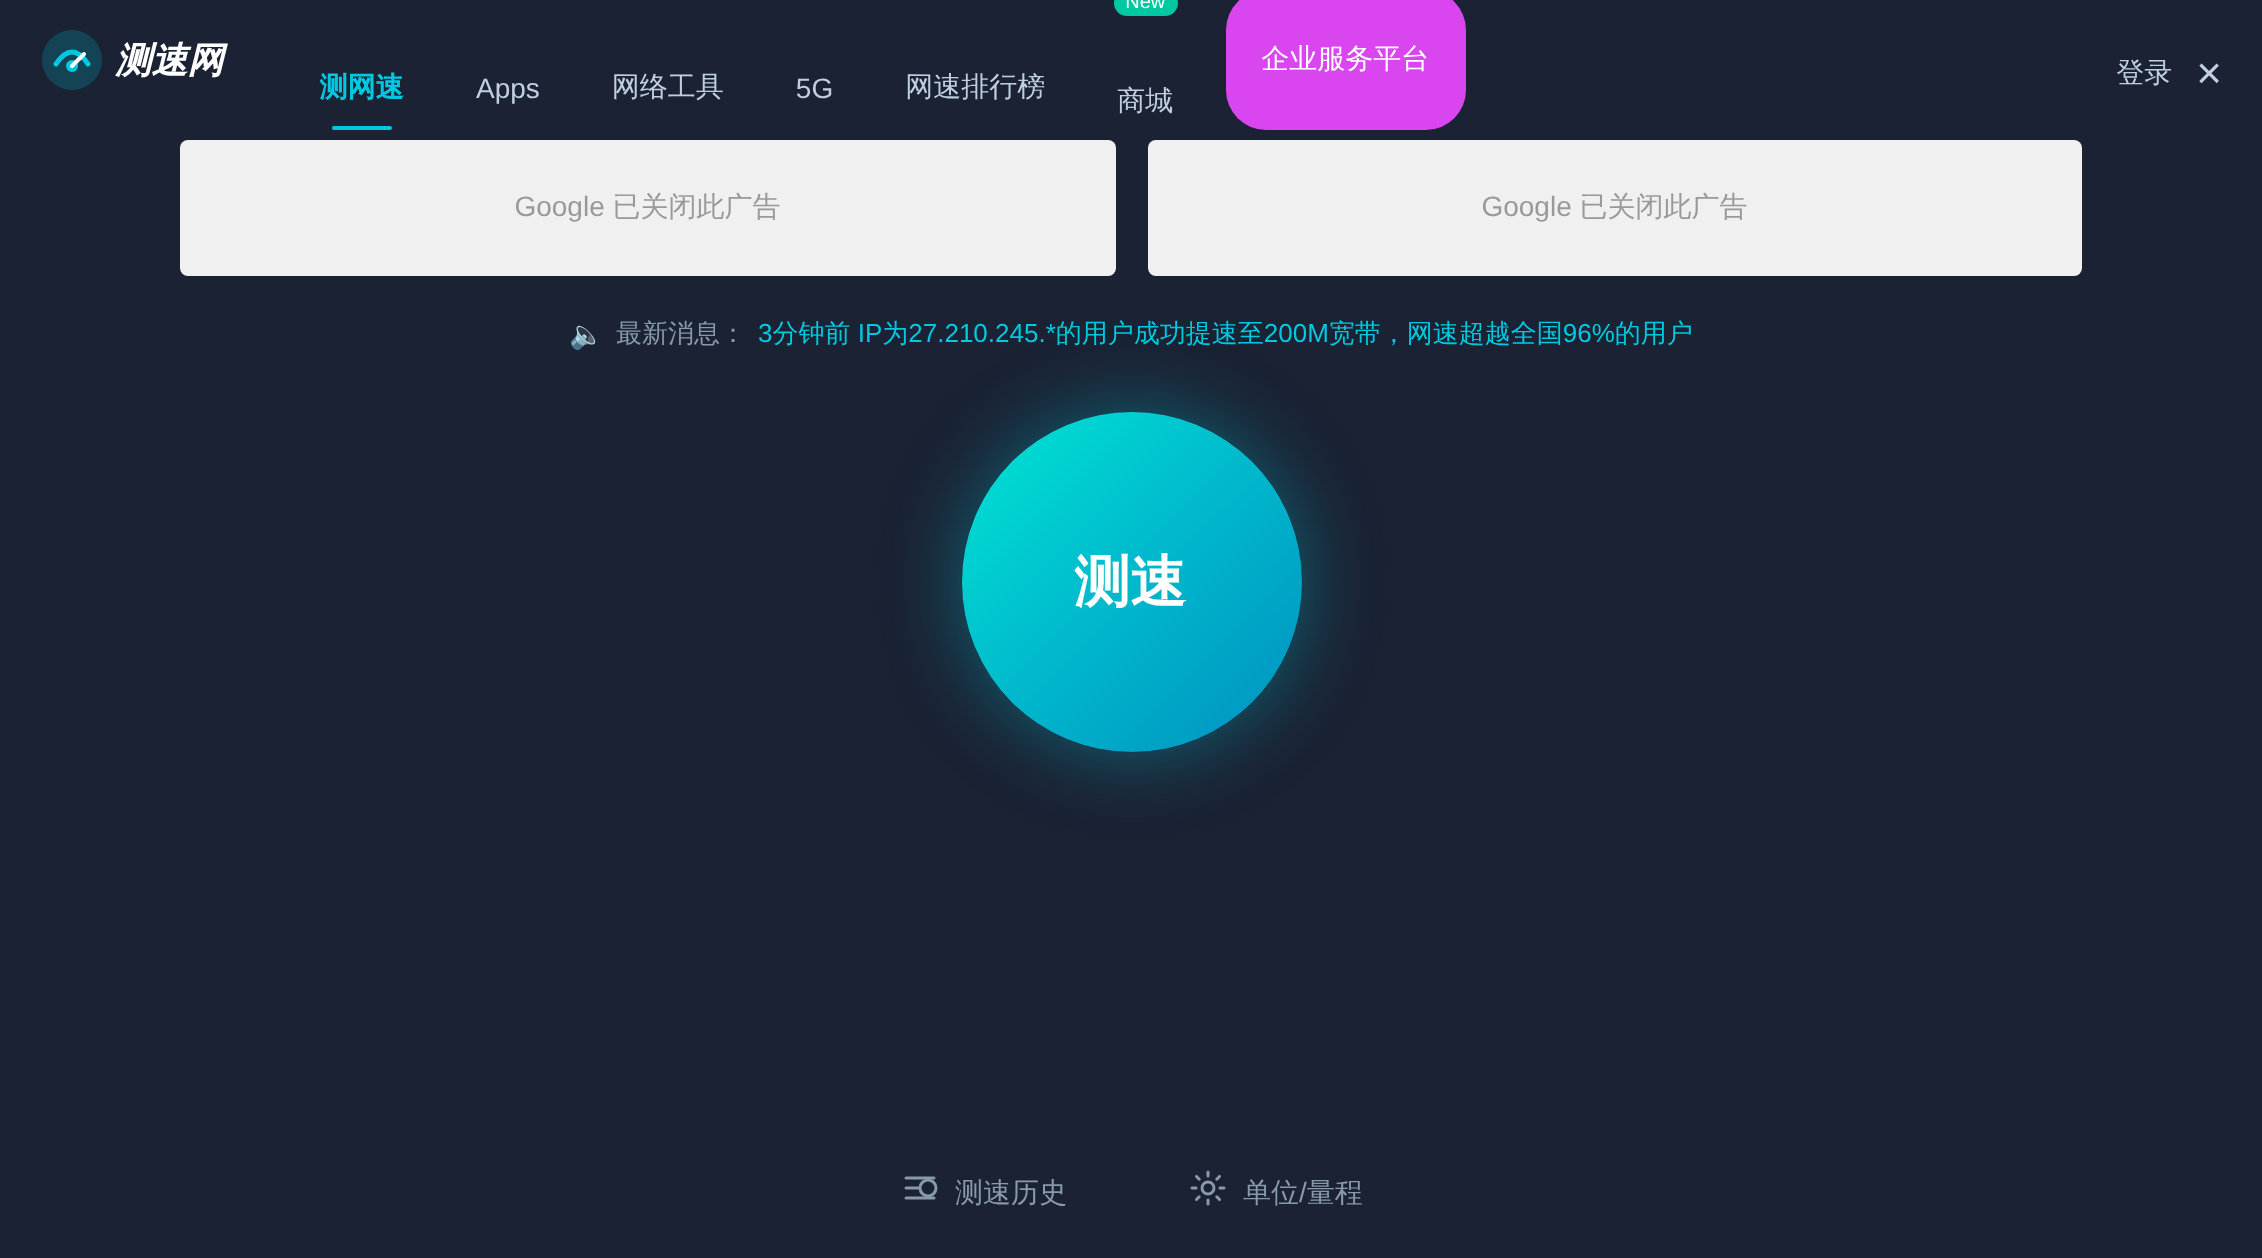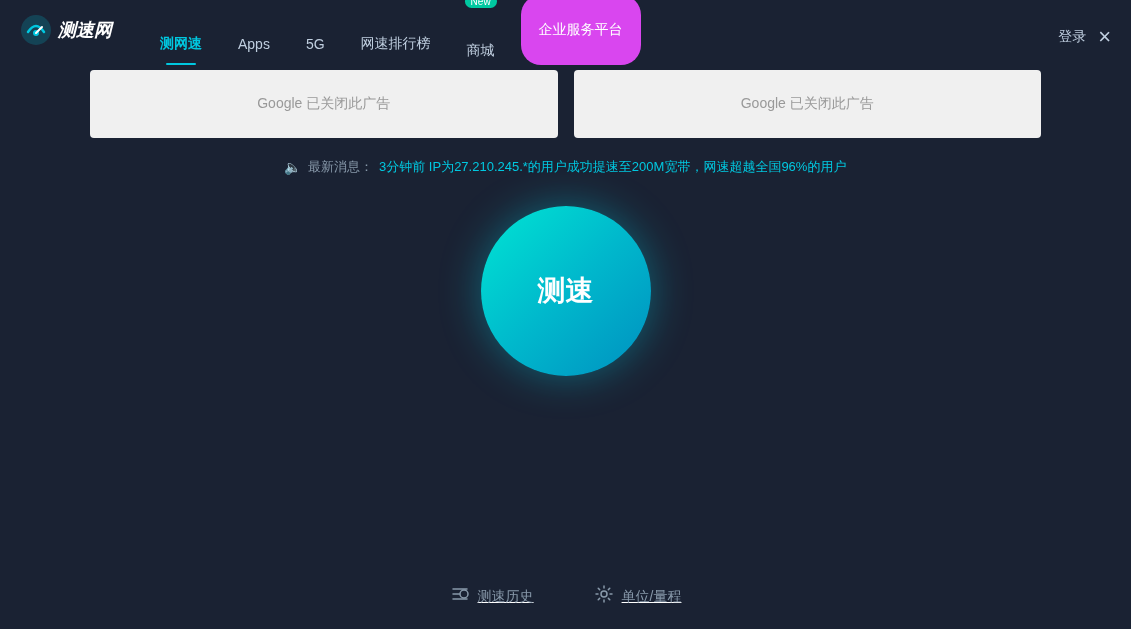--- a/index.html
+++ b/index.html
@@ -212,21 +212,20 @@
     
     .bottom-toolbar {
       position: absolute;
       bottom: 20px;
       left: 0;
       right: 0;
       display: flex;
       align-items: center;
       justify-content: center;
       gap: 60px;
-      text-decoration: underline;
     }
 
     .toolbar-item {
       display: flex;
       align-items: center;
       gap: 8px;
       color: #8899aa;
       font-size: 14px;
       cursor: pointer;
     }
@@ -254,20 +253,23 @@
 
     <div class="nav-item active">
       <span>测网速</span>
     </div>
 
 
     <div class="nav-item">
       <span>Apps</span>
     </div>
 
+    <div class="nav-item">
+      <span>网络工具</span>
+    </div>
 
     <div class="nav-item">
       <span>5G</span>
     </div>
 
     <div class="nav-item">
       <span>网速排行榜</span>
     </div>
 
     <div class="nav-item-wrapper">

